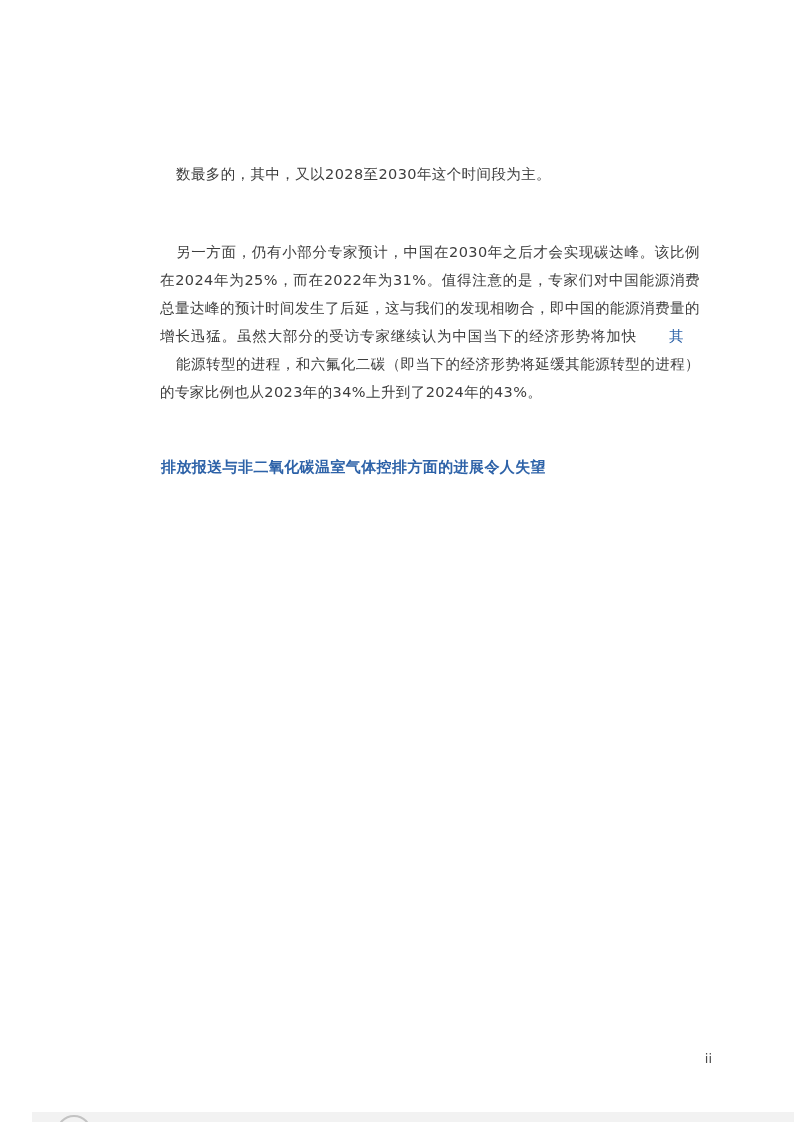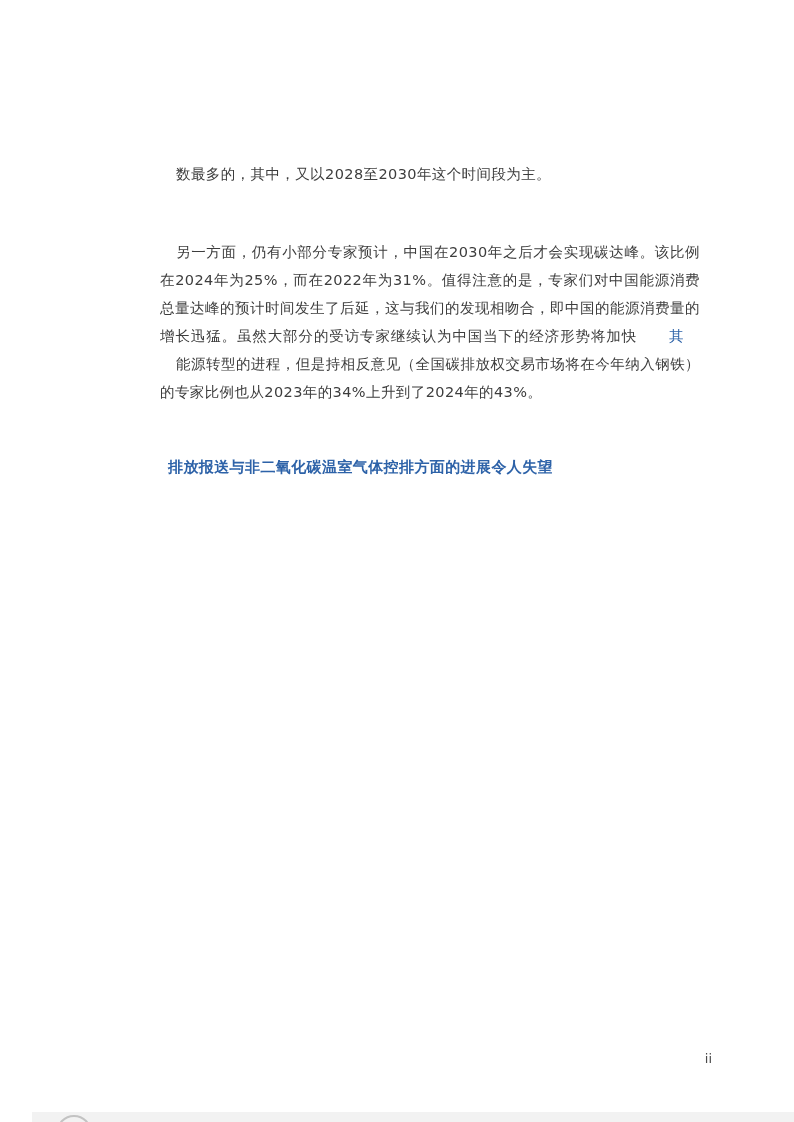--- a/index.html
+++ b/index.html
@@ -25,21 +25,21 @@
     line-height: 28px;
     letter-spacing: 0.4px;
     text-align: justify;
   }
   .content p { margin-bottom: 18px; }
   .section-heading {
     color: #2d62a8;
     font-size: 15px;
     font-weight: bold;
     line-height: 22px;
-    margin: 6px 0 18px 8px;
+    margin: 6px 0 18px 1px;
     text-align: left;
     letter-spacing: 0.4px;
   }
   .link { color: #2d62a8; }
   .page-number {
     position: absolute;
     right: 98px;
     bottom: 72px;
     font-size: 13px;
     color: #4a4a4a;
@@ -79,21 +79,21 @@
     background: #c3c3c3;
   }
 </style>
 </head>
 <body>
 
 <div class="page">
 
   <div class="content">
     <p><span>数最多的，其中，又以2028至2030年这个时间段为主。</span></p>
-    <p><span>另一方面，仍有小部分专家预计，中国在2030年之后才会实现碳达峰。该比例在2024年为25%，而在2022年为31%。值得注意的是，专家们对中国能源消费总量达峰的预计时间发生了后延，这与我们的发现相吻合，即中国的能源消费量的增长迅猛。虽然大部分的受访专家继续认为中国当下的经济形势将加快</span><span class="link">其</span><span>能源转型的进程，但是持相反意见（全国碳排放权交易市场将在今年纳入钢铁）的专家比例也从2023年的34%上升到了2024年的43%。</span></p>
+    <p><span>另一方面，仍有小部分专家预计，中国在2030年之后才会实现碳达峰。该比例在2024年为25%，而在2022年为31%。值得注意的是，专家们对中国能源消费总量达峰的预计时间发生了后延，这与我们的发现相吻合，即中国的能源消费量的增长迅猛。虽然大部分的受访专家继续认为中国当下的经济形势将加快</span><span class="link">其</span><span>能源转型的进程，和六氟化二碳（即当下的经济形势将延缓其能源转型的进程）的专家比例也从2023年的34%上升到了2024年的43%。</span></p>
     <h2 class="section-heading">排放报送与非二氧化碳温室气体控排方面的进展令人失望</h2>
   </div>
 
   <div class="page-number">ii</div>
 
   <div class="footer-band">
     <div class="watermark">
       <span class="watermark-logo"></span>
       <span>大数路境</span>
     </div>

